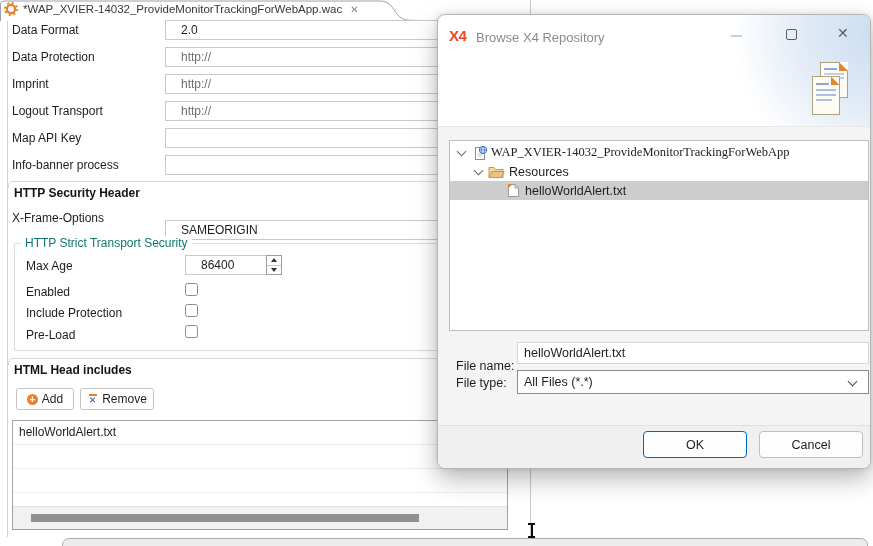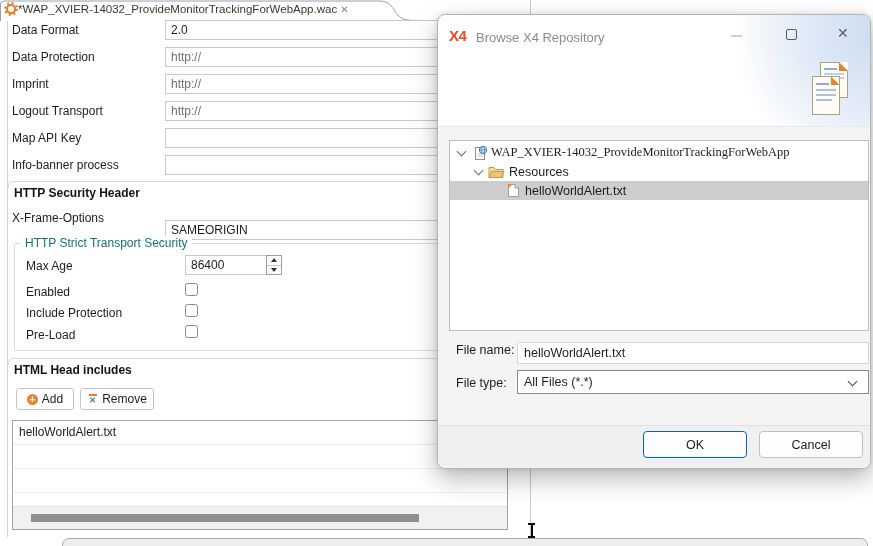--- a/index.html
+++ b/index.html
@@ -1,21 +1,21 @@
 <!DOCTYPE html>
 <html><head>
 <meta charset="utf-8">
 <style>
   html,body{margin:0;padding:0;background:#fff;}
   #app{position:relative;width:873px;height:546px;overflow:hidden;background:#fff;
        font-family:"Liberation Sans",sans-serif;color:#1d1d1d;}
   .abs{position:absolute;}
   .lbl{position:absolute;font-size:12px;color:#1d1d1d;white-space:nowrap;}
   .inp{position:absolute;height:20px;border:1px solid #c9c9c9;background:#fff;font-size:12px;
-       box-sizing:border-box;display:flex;align-items:center;padding:0 5px;white-space:nowrap;overflow:hidden;}
+       box-sizing:border-box;display:flex;align-items:center;padding:0 15px;white-space:nowrap;overflow:hidden;}
   .muted{color:#6f6f6f;}
   .section-line{position:absolute;left:8px;width:500px;height:6px;border:1px solid #d8d8d8;
        border-bottom:none;border-radius:5px 5px 0 0;}
   .section-title{position:absolute;font-size:12px;font-weight:bold;color:#141414;white-space:nowrap;}
   .cb{position:absolute;width:13px;height:13px;border:1px solid #8b8b8b;border-radius:2.5px;background:#fff;box-sizing:border-box;}
   .btn{position:absolute;height:22px;background:#fff;border:1px solid #c4c4c4;border-radius:3px;
        display:flex;align-items:center;justify-content:center;gap:4px;font-size:12px;box-sizing:border-box;}
   .chev{display:inline-block;width:6px;height:6px;border-right:1.4px solid #6a6a6a;border-bottom:1.4px solid #6a6a6a;transform:rotate(45deg);}
   .treerow{position:absolute;height:19px;display:flex;align-items:center;font-size:12.5px;white-space:nowrap;}
   .tri-up{width:0;height:0;border-left:3px solid transparent;border-right:3px solid transparent;border-bottom:4px solid #333;}
@@ -28,21 +28,21 @@
 
   <div class="abs" style="left:0;top:0;width:530px;height:546px;background:#fff;border-right:1px solid #c9c9c9;">
 
     <div class="abs" style="left:0;top:0;width:530px;height:20px;border-bottom:1px solid #bcc1c9;background:#fff;"></div>
 
     <div class="abs" style="left:0;top:0;width:430px;height:21px;">
       <svg width="430" height="21" viewBox="0 0 430 21" style="position:absolute;left:0;top:0;">
         <path d="M0.5,21 L0.5,4 Q0.5,1 4,1 L380,1 Q388,1 392.5,7.5 L396.5,13.5 Q401,20 410,20.3 L428,20.6 L428,21 Z" fill="#ffffff"></path>
         <path d="M0.5,21 L0.5,4 Q0.5,1 4,1 L380,1 Q388,1 392.5,7.5 L396.5,13.5 Q401,20 410,20.3 L428,20.6" fill="none" stroke="#9aa1ae" stroke-width="1"></path>
       </svg>
-      <div class="abs" style="left:4px;top:2px;display:flex;align-items:center;">
+      <div class="abs" style="left:4px;top:2px;display:flex;align-items:center;gap:5px;">
         <svg width="14" height="14" viewBox="0 0 14 14">
           <circle cx="7" cy="7" r="6.1" fill="none" stroke="#e87f25" stroke-width="1.9" stroke-dasharray="2 2.8"></circle>
           <circle cx="7" cy="7" r="4.1" fill="#fff" stroke="#e87f25" stroke-width="2.2"></circle>
         </svg>
         <span style="font-size:11.5px;color:#373737;">*WAP_XVIER-14032_ProvideMonitorTrackingForWebApp.wac</span>
         <span style="font-size:10px;color:#858585;margin-left:3px;">✕</span>
       </div>
     </div>
 
     <div class="abs" style="left:7px;top:21px;width:1px;height:516px;background:#d4d4d4;"></div>
@@ -184,21 +184,21 @@
       <div class="treerow" style="left:0;top:40px;width:418px;background:#cdcdcd;">
         <svg width="13" height="15" viewBox="0 0 13 15" style="margin-left:57px;">
           <path d="M1.5,1.5 H8 L11.5,5 V13.5 H1.5 Z" fill="#fff" stroke="#9b9b9b"></path>
           <path d="M8,1.5 V5 H11.5" fill="none" stroke="#9b9b9b"></path>
           <polygon points="1,1 5.5,1 1,5.5" fill="#e8822c"></polygon>
         </svg>
         <span style="margin-left:5px;">helloWorldAlert.txt</span>
       </div>
     </div>
 
-    <span class="abs" style="left:18px;top:328px;font-size:12.5px;">File name:</span>
+    <span class="abs" style="left:18px;top:344px;font-size:12.5px;">File name:</span>
     <div class="abs" style="left:79px;top:327px;width:352px;height:22px;background:#fff;border:1px solid #d6d6d6;box-sizing:border-box;
                 font-size:12.5px;display:flex;align-items:center;padding:0 6px;">helloWorldAlert.txt</div>
 
     <span class="abs" style="left:18px;top:361px;font-size:12.5px;">File type:</span>
     <div class="abs" style="left:79px;top:355px;width:352px;height:24px;background:#fff;border:1px solid #8b8b8b;box-sizing:border-box;
                 font-size:12.5px;display:flex;align-items:center;padding:0 6px;">
       <span>All Files (*.*)</span>
       <span class="chev" style="position:absolute;right:12px;top:7px;border-color:#4a4a4a;"></span>
     </div>
 

